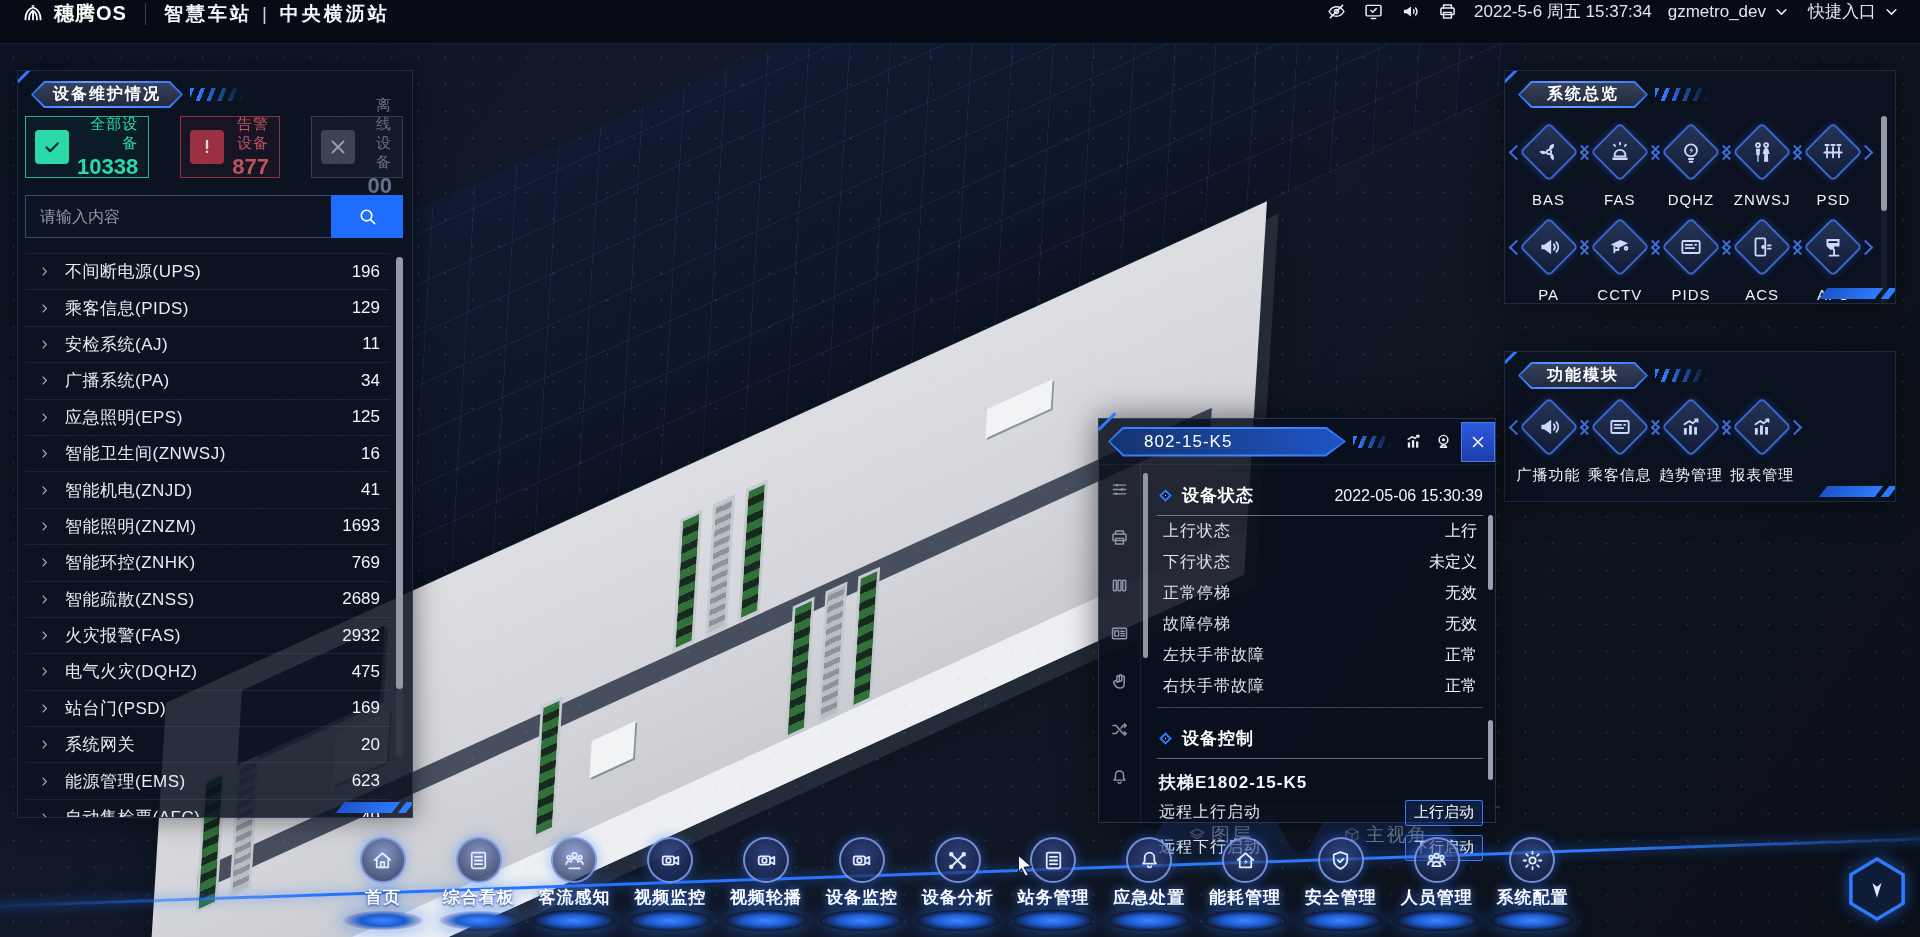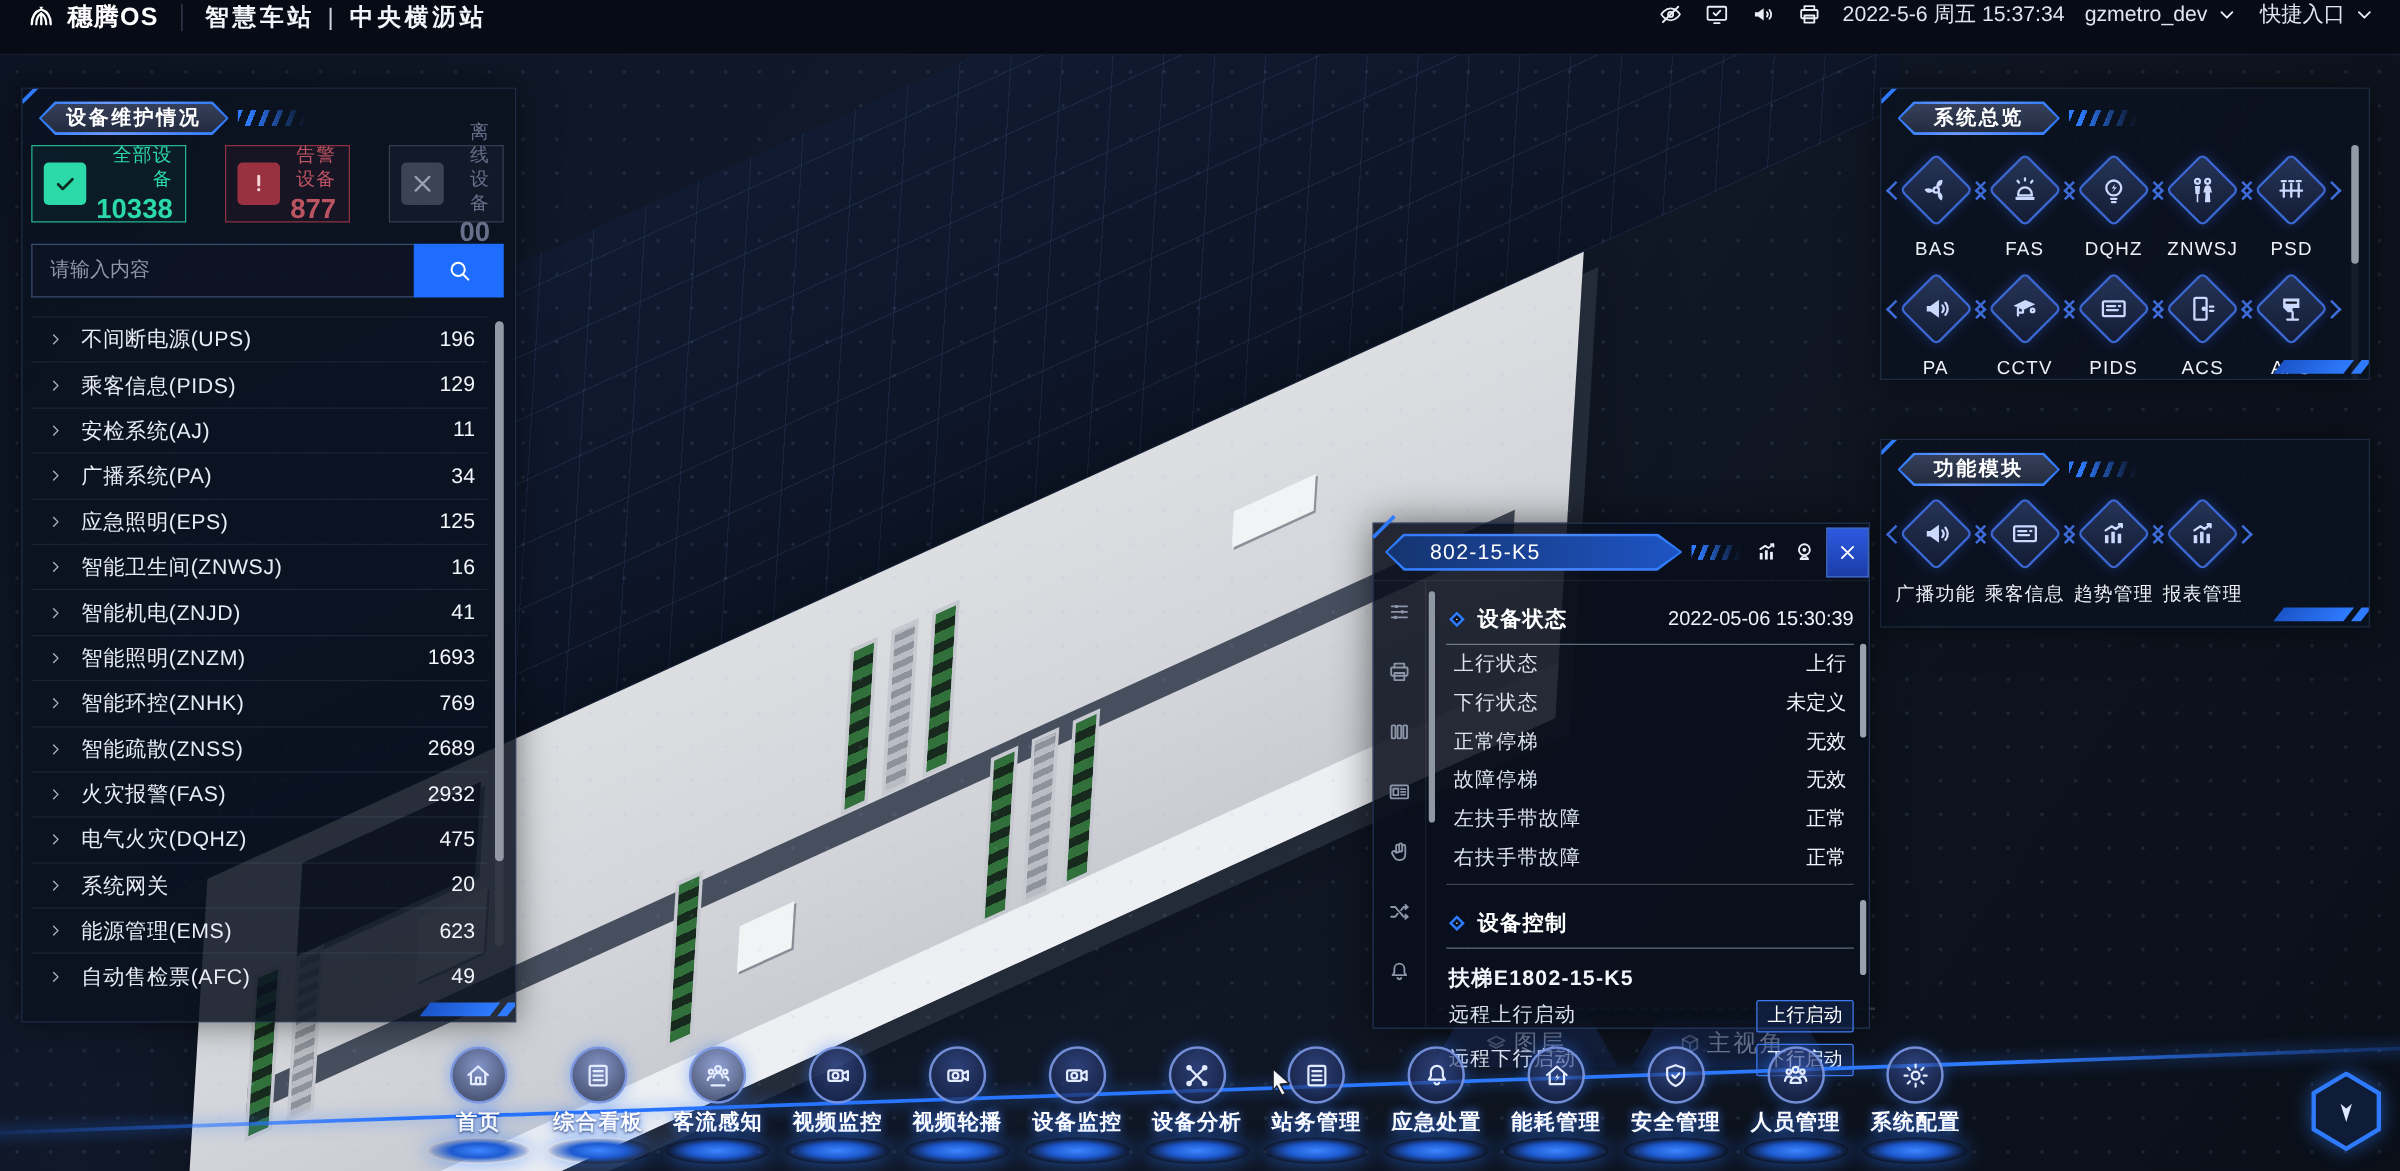--- a/index.html
+++ b/index.html
@@ -451,20 +451,29 @@
         <div class="cat-row">
           <span class="ic chev">
             <svg viewBox="0 0 24 24" fill="none" stroke="currentColor" stroke-width="1.7" stroke-linecap="round" stroke-linejoin="round">
               <path d="M9 5.5l6.5 6.5L9 18.5" stroke-width="2"></path>
             </svg>
           </span>
           <span class="cl">电气火灾(DQHZ)</span>
           <span class="cc">475</span>
         </div>
 
+        <div class="cat-row">
+          <span class="ic chev">
+            <svg viewBox="0 0 24 24" fill="none" stroke="currentColor" stroke-width="1.7" stroke-linecap="round" stroke-linejoin="round">
+              <path d="M9 5.5l6.5 6.5L9 18.5" stroke-width="2"></path>
+            </svg>
+          </span>
+          <span class="cl">站台门(PSD)</span>
+          <span class="cc">169</span>
+        </div>
 
         <div class="cat-row">
           <span class="ic chev">
             <svg viewBox="0 0 24 24" fill="none" stroke="currentColor" stroke-width="1.7" stroke-linecap="round" stroke-linejoin="round">
               <path d="M9 5.5l6.5 6.5L9 18.5" stroke-width="2"></path>
             </svg>
           </span>
           <span class="cl">系统网关</span>
           <span class="cc">20</span>
         </div>

